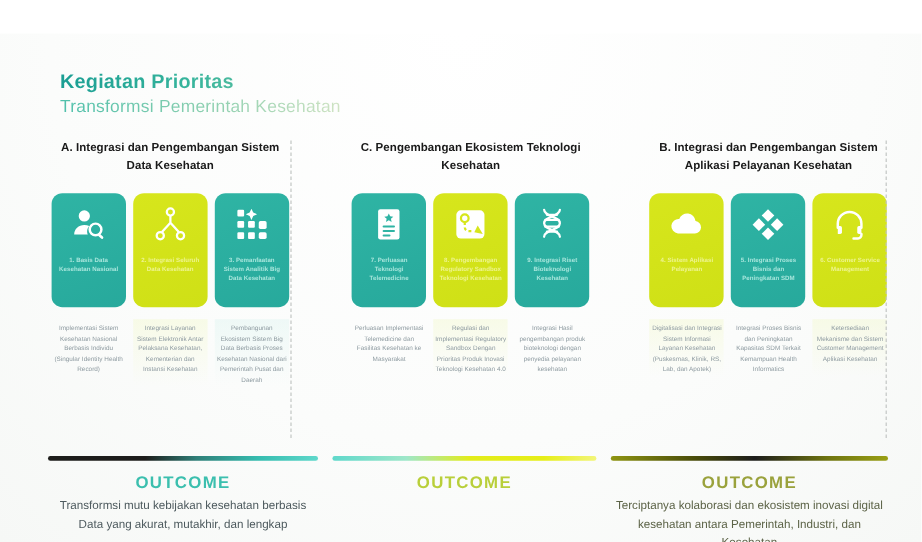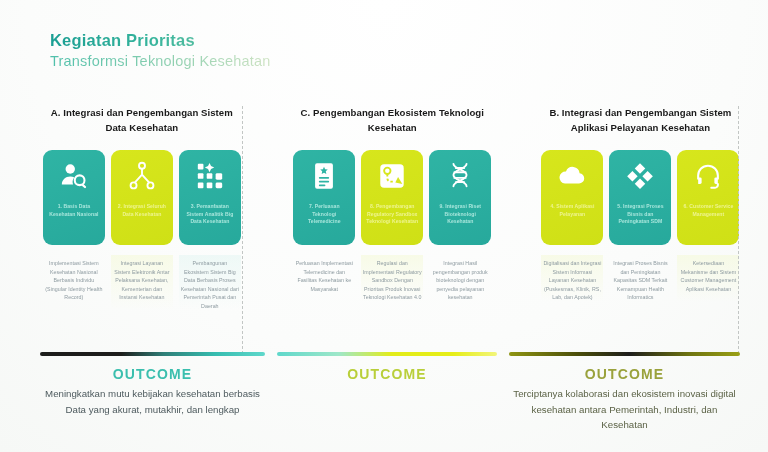--- a/index.html
+++ b/index.html
@@ -7,39 +7,40 @@
     width:768px;height:452px;
     background:#ffffff;
     font-family:"Liberation Sans", sans-serif;
     overflow:hidden;
     position:relative;
   }
   .page{
     position:absolute;inset:0;
     background:
       radial-gradient(circle at 50% 0%, #ffffff 0%, #fbfcfb 60%, #f6f8f6 100%);
+    margin-top: 28px;
   }
 
   
   .title-block{position:absolute;left:50px;top:30px;}
   .title-main{
     font-size:16.5px;font-weight:bold;letter-spacing:.2px;
     background:linear-gradient(90deg,#1a9e93 0%,#36b49c 45%,#7cc9a5 100%);
     -webkit-background-clip:text;background-clip:text;color:transparent;
     line-height:1.25;
   }
   .title-sub{
     font-size:14.5px;font-weight:normal;letter-spacing:.2px;
     background:linear-gradient(90deg,#4fc0ab 0%,#8fd0b0 55%,#cfe3c3 100%);
     -webkit-background-clip:text;background-clip:text;color:transparent;
     line-height:1.35;margin-top:1px;
   }
 
   
-  .cols{position:absolute;left:40px;top:106px;width:700px;display:flex;gap:32px;}
+  .cols{position:absolute;left:40px;top:89px;width:700px;display:flex;gap:32px;}
   .col{position:relative;box-sizing:border-box;}
   .col.a{width:225px;}
   .col.b{width:232px;padding-left:12px;}
   .col.c{width:243px;padding-left:12px;}
   .divider{
     position:absolute;top:0;right:0;width:1px;height:248px;
     border-left:1.5px dashed #c2c6c4;
   }
 
   .col-head{
@@ -98,21 +99,21 @@
   }
   .oc.c .oc-text{color:#5c6347;}
 </style>
 </head>
 <body>
 
 <div class="page">
 
   <div class="title-block">
     <div class="title-main">Kegiatan Prioritas</div>
-    <div class="title-sub">Transformsi Teknologi Kesehatan</div>
+    <div class="title-sub">Transformsi Pemerintah Kesehatan</div>
   </div>
 
   <div class="cols">
 
     <div class="col a">
       <div class="col-head">A. Integrasi dan Pengembangan Sistem Data Kesehatan</div>
       <div class="cards">
 
         <div class="card teal">
           <span class="card-icon">
@@ -255,21 +256,21 @@
         <div class="desc tint-lime">Ketersediaan Mekanisme dan Sistem Customer Management Aplikasi Kesehatan</div>
       </div>
       <div class="divider"></div>
     </div>
   </div>
 
   <div class="outcomes">
     <div class="oc a">
       <div class="oc-bar"></div>
       <div class="oc-title">OUTCOME</div>
-      <div class="oc-text">Meningkatkan mutu kebijakan kesehatan berbasis Data yang akurat, mutakhir, dan lengkap</div>
+      <div class="oc-text">Transformsi mutu kebijakan kesehatan berbasis Data yang akurat, mutakhir, dan lengkap</div>
     </div>
     <div class="oc b">
       <div class="oc-bar"></div>
       <div class="oc-title">OUTCOME</div>
     </div>
     <div class="oc c">
       <div class="oc-bar"></div>
       <div class="oc-title">OUTCOME</div>
       <div class="oc-text">Terciptanya kolaborasi dan ekosistem inovasi digital kesehatan antara Pemerintah, Industri, dan Kesehatan</div>
     </div>

